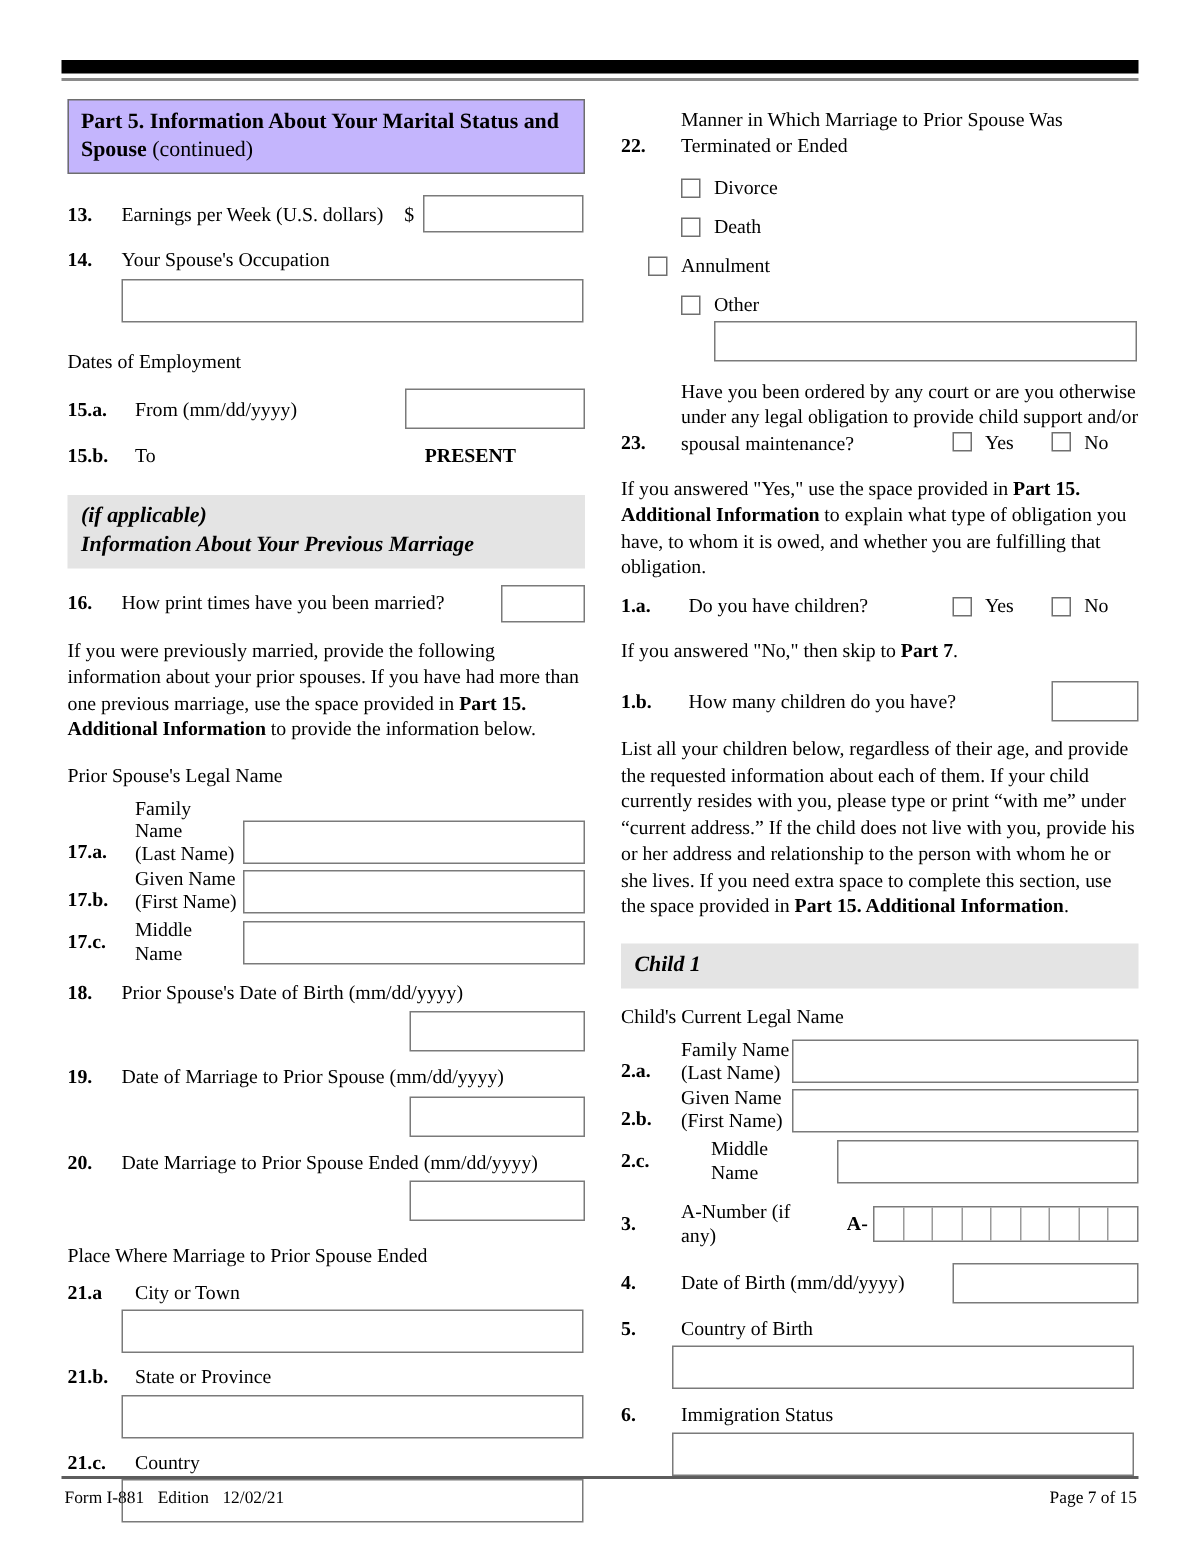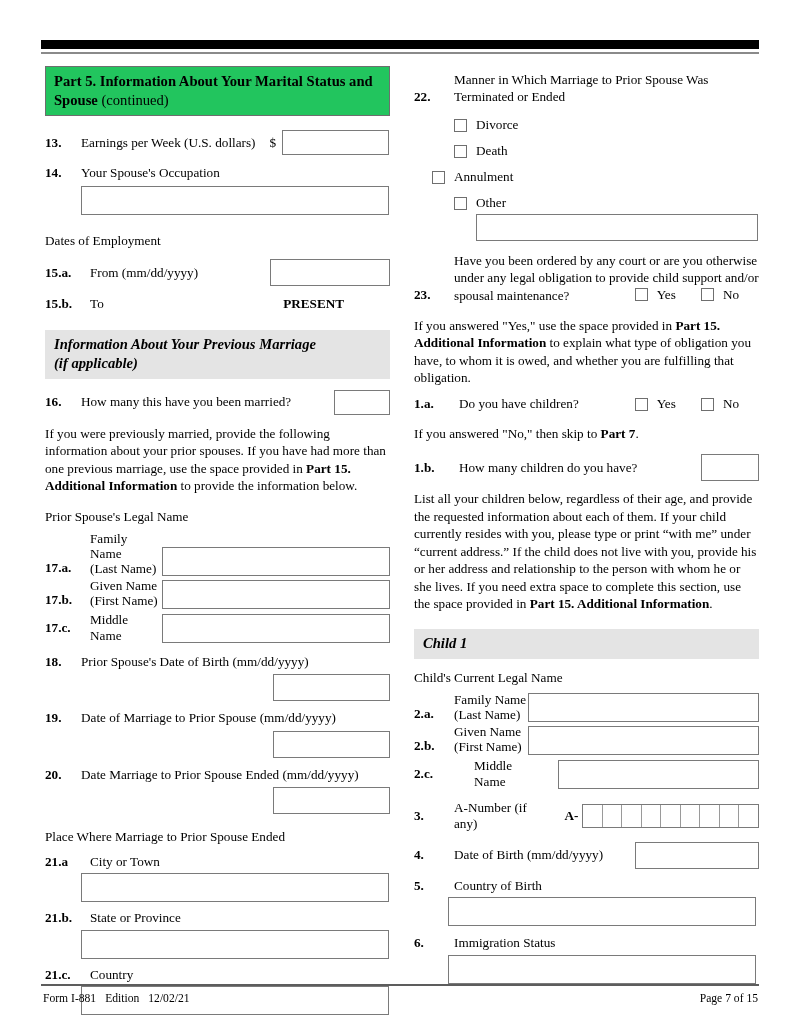--- a/index.html
+++ b/index.html
@@ -17,21 +17,21 @@
   .top-rule{position:absolute;left:41px;top:52px;width:718px;height:2px;background:#8a8a8a;}
 
   
   .col{position:absolute;top:66px;width:345px;}
   .col-left{left:45px;}
   .col-right{left:414px;}
 
   
   .part-header{
     border:1.5px solid #6e6e6e;
-    background:#22c55e;
+    background:#c4b5fd;
     padding:5px 8px 6px 8px;
     font-weight:bold;
     font-size:14.6px;
     line-height:1.28;
     box-sizing:border-box;
   }
   .part-header .reg{font-weight:normal;}
 
   
   .sub-header{
@@ -123,27 +123,27 @@
       <span class="box box-tall" style="width:120px;margin-left:auto;"></span>
     </div>
 
     <div class="row" style="margin-top:10px;align-items:center;">
       <span class="num num-w45">15.b.</span>
       <span class="lbl">To</span>
       <span class="num" style="margin-left:auto;margin-right:46px;">PRESENT</span>
     </div>
 
     <div class="sub-header" style="margin-top:17px;">
+      <div>(if applicable)</div>
       <div>Information About Your Previous Marriage</div>
-      <div>(if applicable)</div>
     </div>
 
     <div class="row" style="margin-top:11px;align-items:center;">
       <span class="num num-w36">16.</span>
-      <span class="lbl">How many this have you been married?</span>
+      <span class="lbl">How print times have you been married?</span>
       <span class="box" style="width:56px;margin-left:auto;"></span>
     </div>
 
     <div class="para" style="margin-top:10px;">
       <span>If you were previously married, provide the following information about your prior spouses.  If you have had more than one previous marriage, use the space provided in </span><span class="b">Part 15. Additional Information</span><span> to provide the information below.</span>
     </div>
 
     <div class="lbl" style="margin-top:15px;">Prior Spouse's Legal Name</div>
 
     <div class="row" style="margin-top:6px;">

